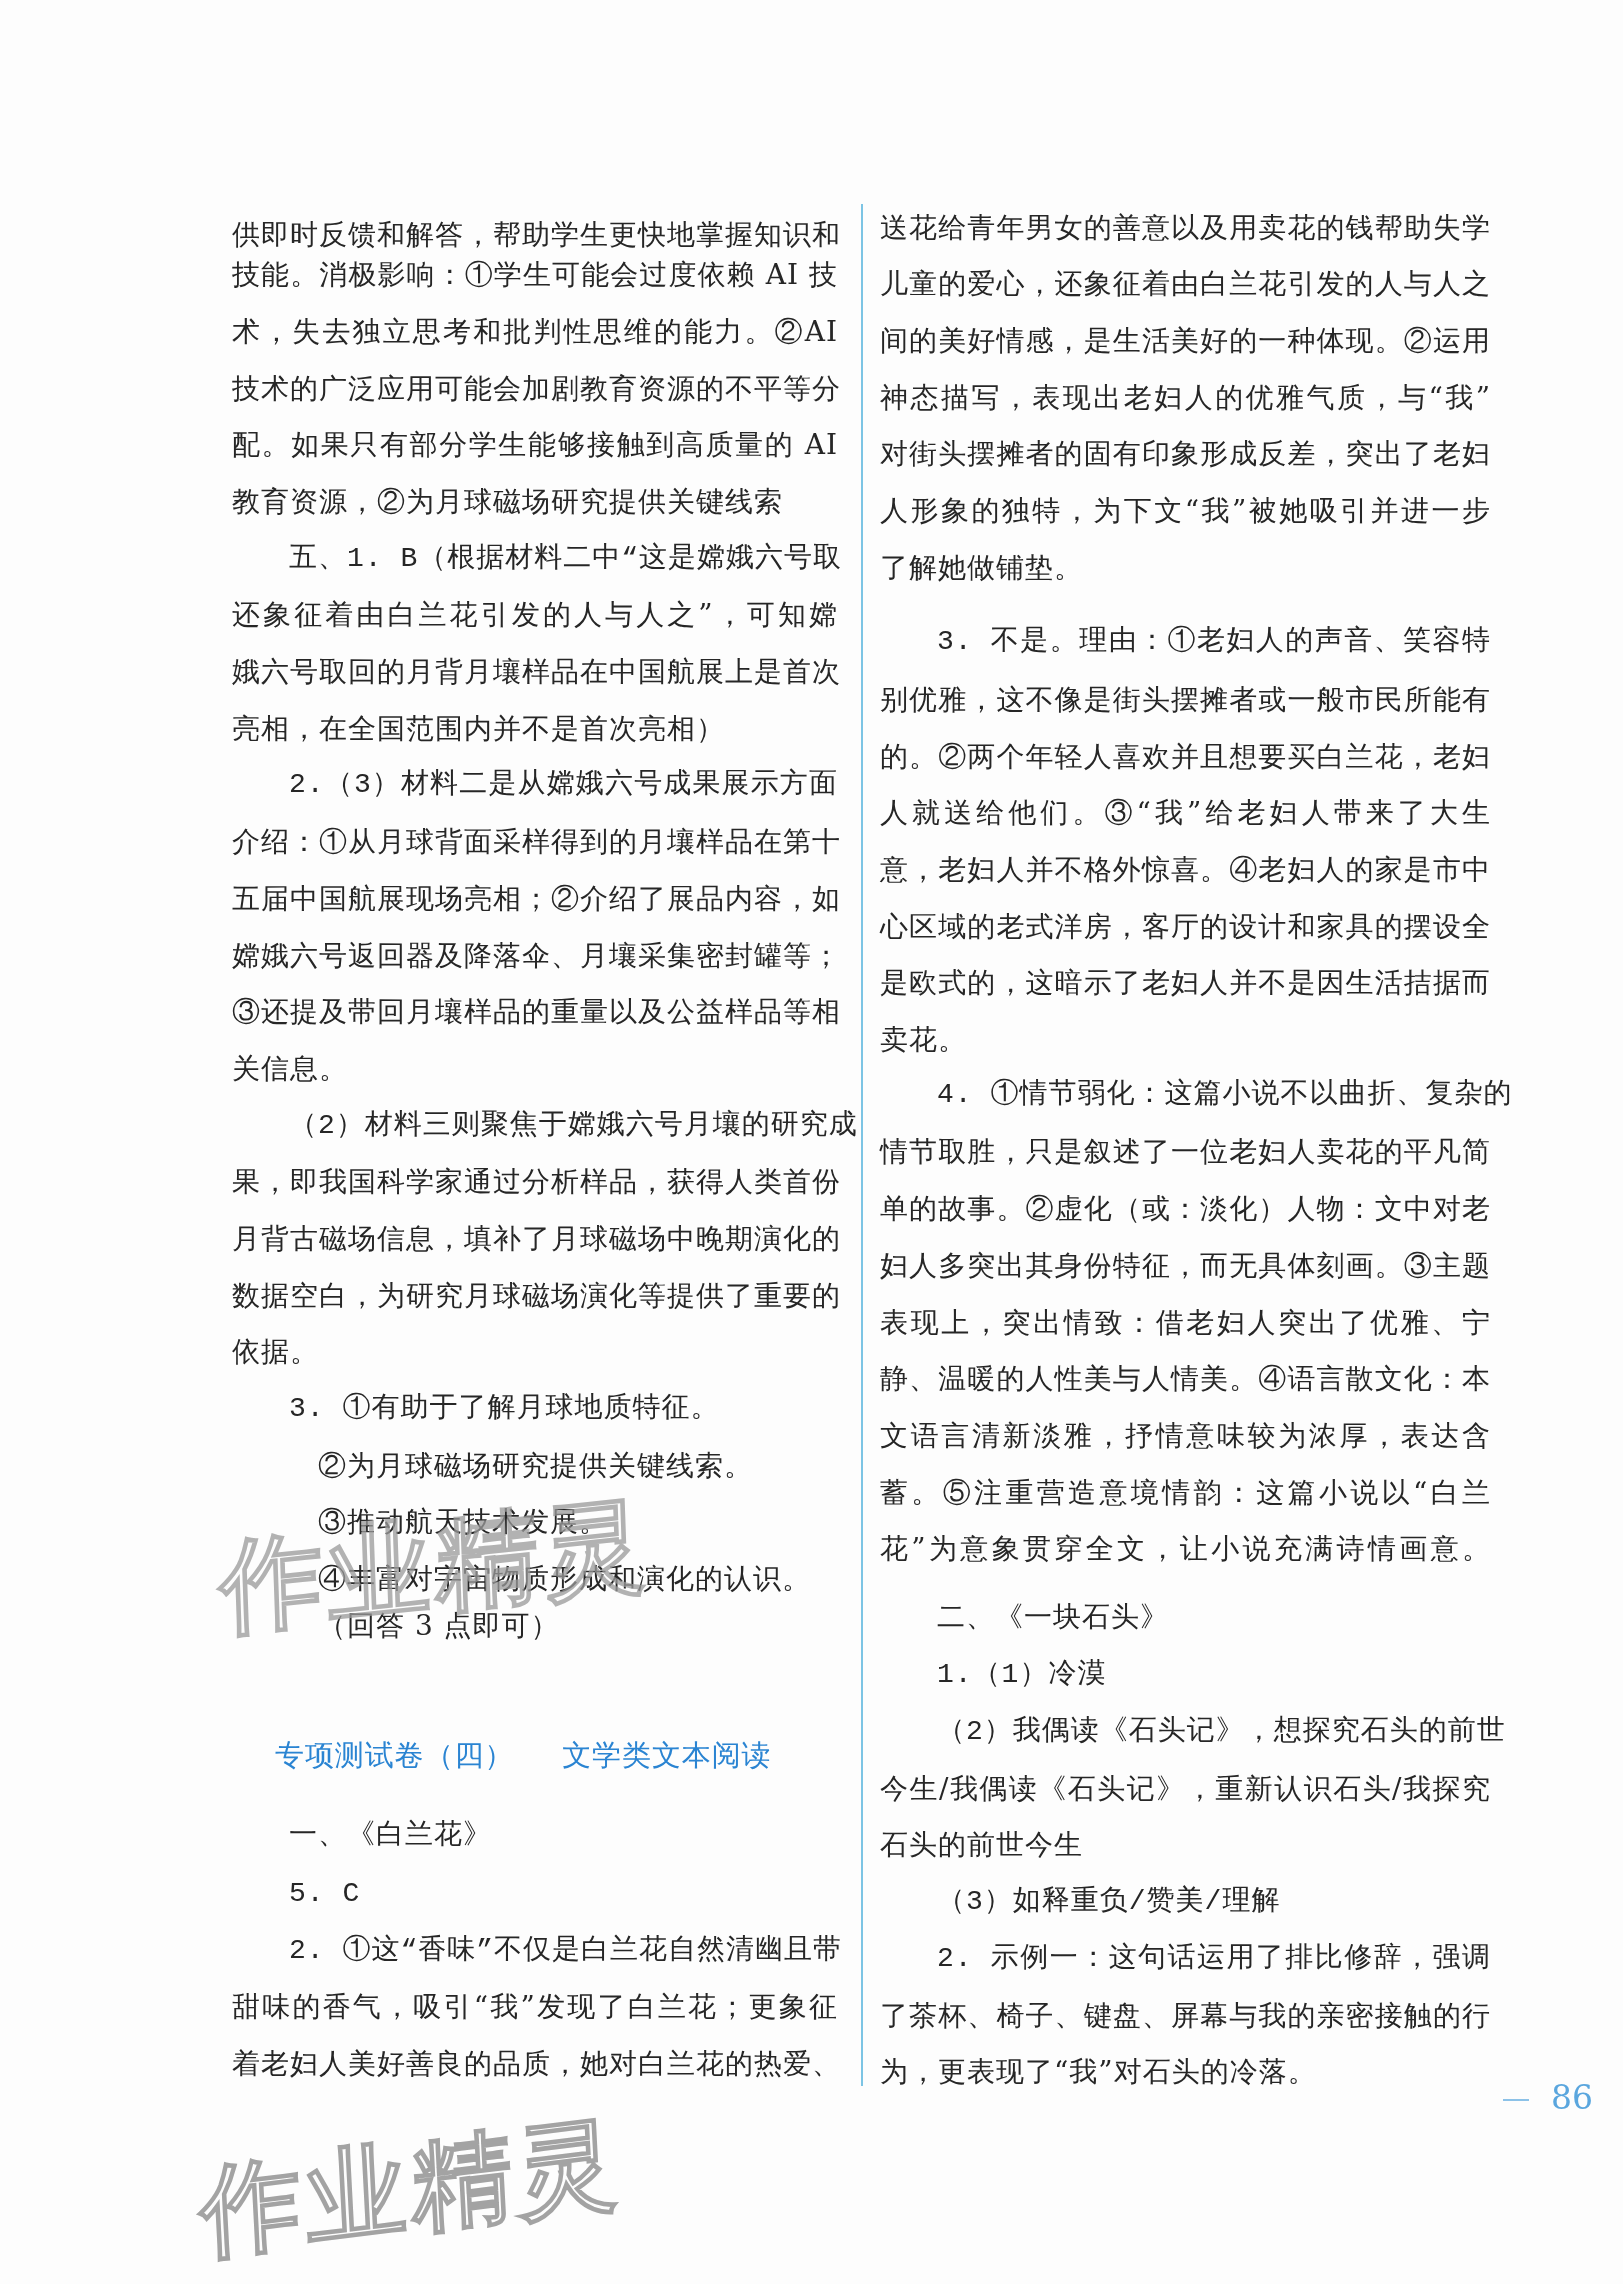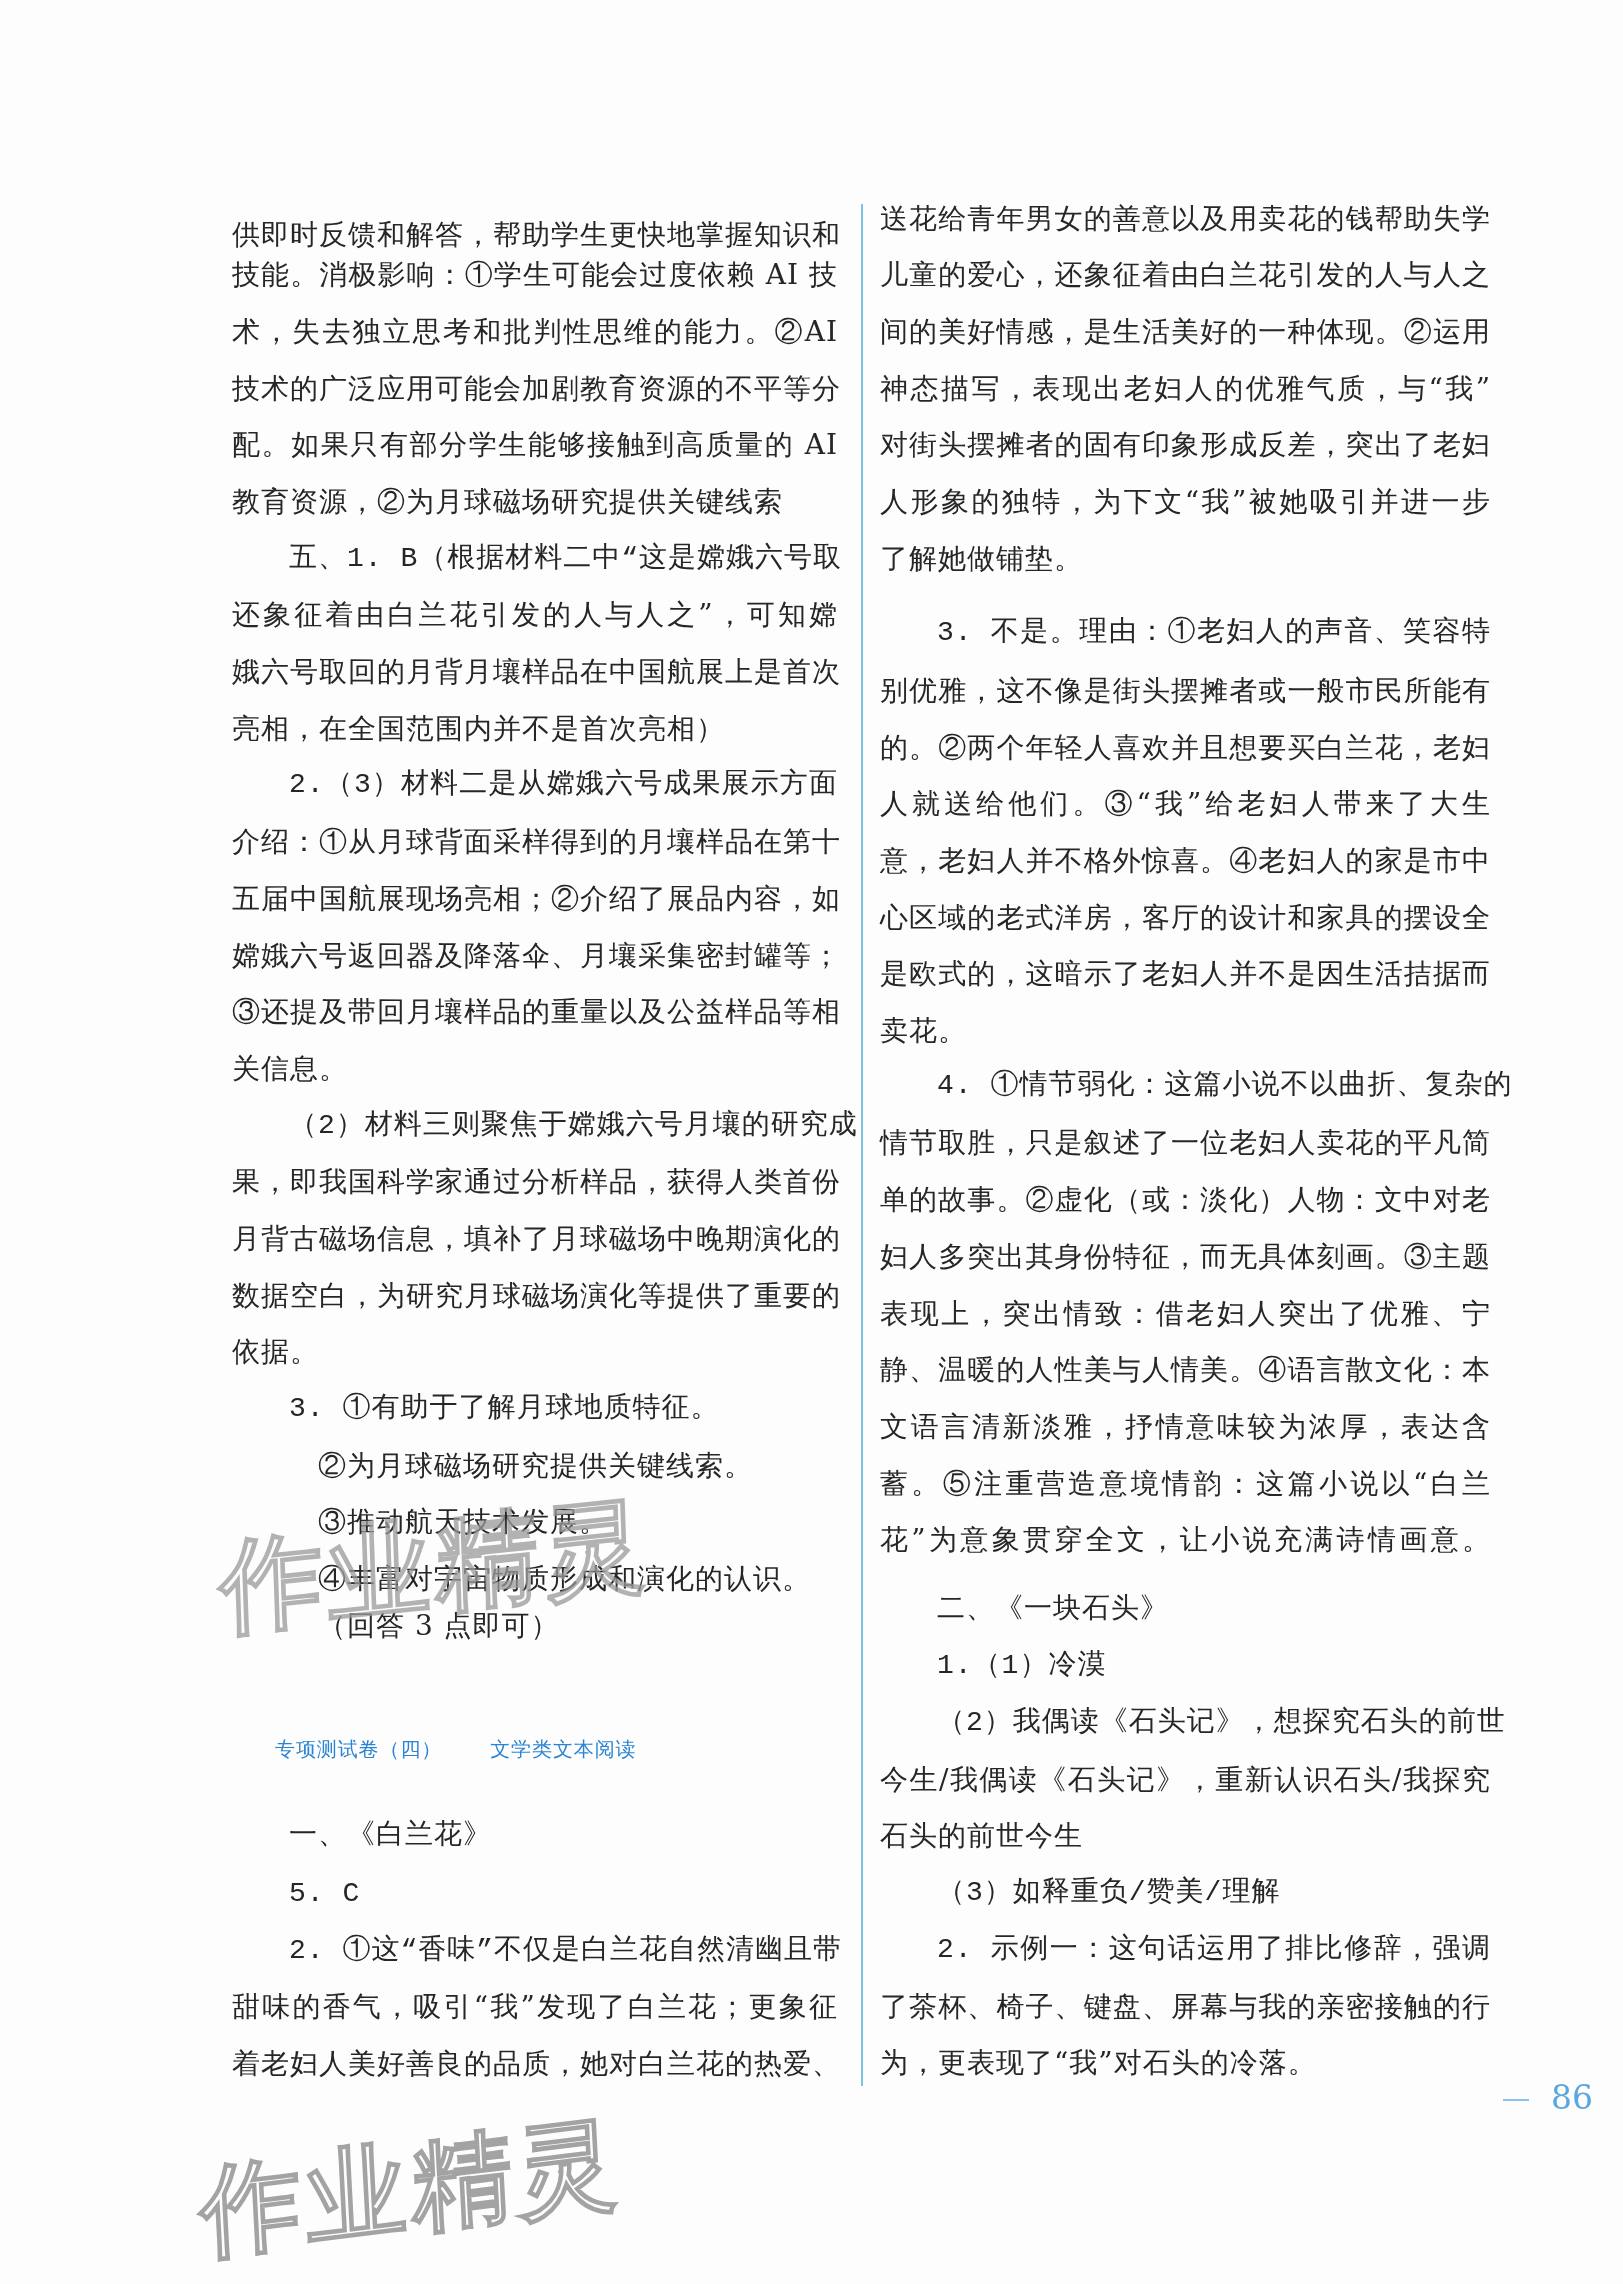--- a/index.html
+++ b/index.html
@@ -9,27 +9,27 @@
     font-family: "DejaVu Serif", "Liberation Serif", serif;
     color: #262626;
   }
   .page { position: absolute; left: 0; top: 0; width: 1624px; height: 2284px; }
   .line {
     position: absolute; white-space: nowrap;
     font-size: 28px; line-height: 34px; height: 34px;
     letter-spacing: 1px;
   }
   .col-left .line { left: 232px; width: 606px; }
-  .col-right .line { left: 880px; width: 611px; }
+  .col-right .line { left: 880px; width: 611px; margin-top: 9px; }
   .justify { text-align: justify; text-align-last: justify; }
   .indent { padding-left: 57px; box-sizing: border-box; font-family: Liberation Mono, monospace; }
   .section-title {
     position: absolute; left: 275px; top: 1736px; height: 39px;
     font-family: "DejaVu Sans", "Liberation Sans", sans-serif;
-    font-size: 20px; color: #2a84d2; white-space: nowrap; letter-spacing: 0.9px;
+    font-size: 29px; color: #2a84d2; white-space: nowrap; letter-spacing: 0.9px;
   }
   .section-title .gap { display: inline-block; width: 48px; }
   .divider {
     position: absolute; left: 861px; top: 204px; width: 1.7px; height: 1882px;
     background: #7cc4e4;
   }
   .page-number {
     position: absolute; left: 1551px; top: 2078px;
     font-family: "DejaVu Serif", "Liberation Serif", serif;
     font-size: 33px; color: #5aa6de; white-space: nowrap;

